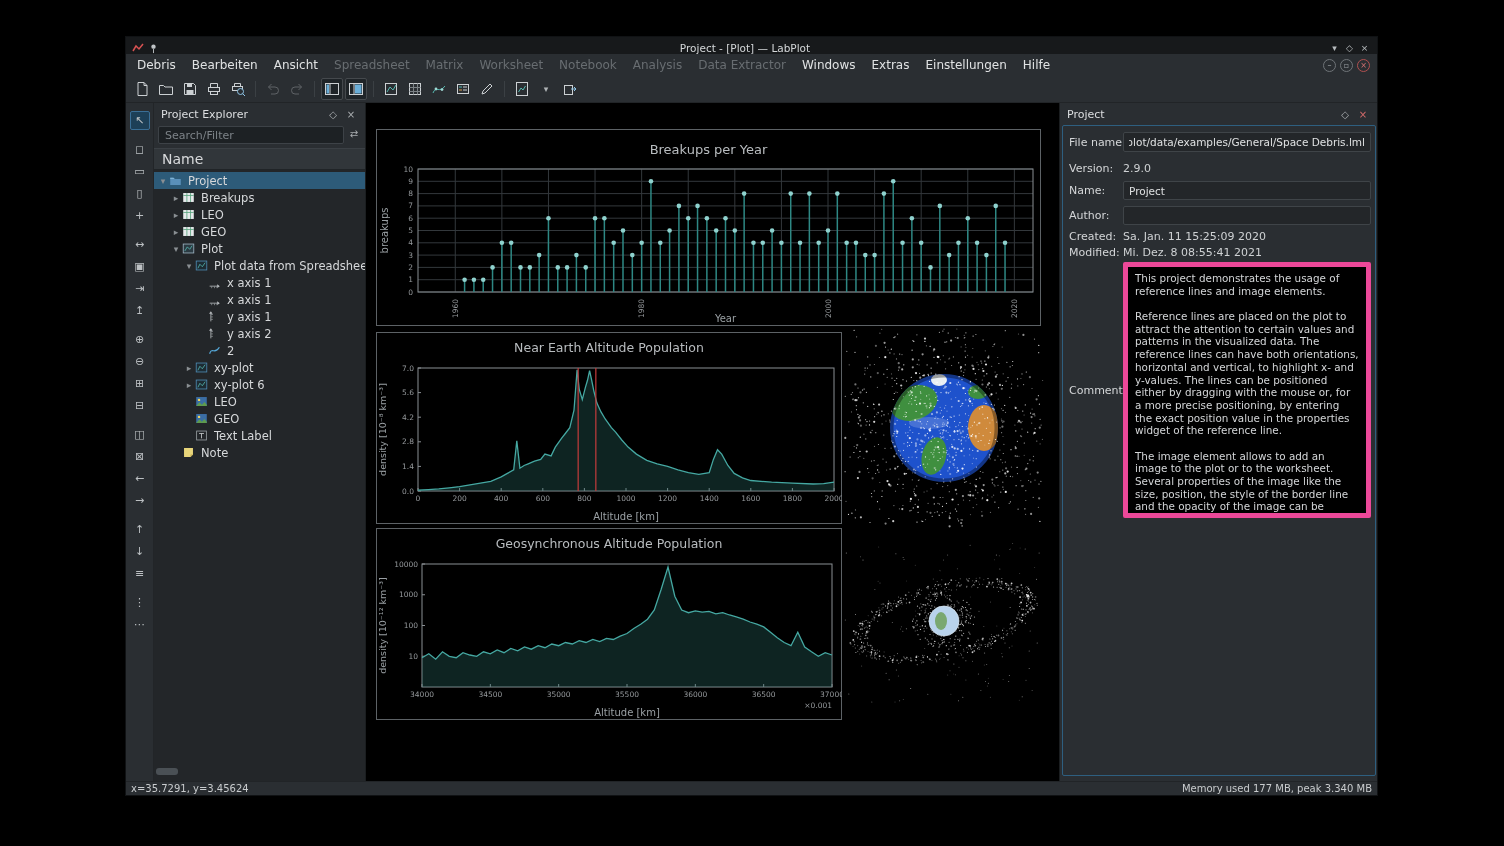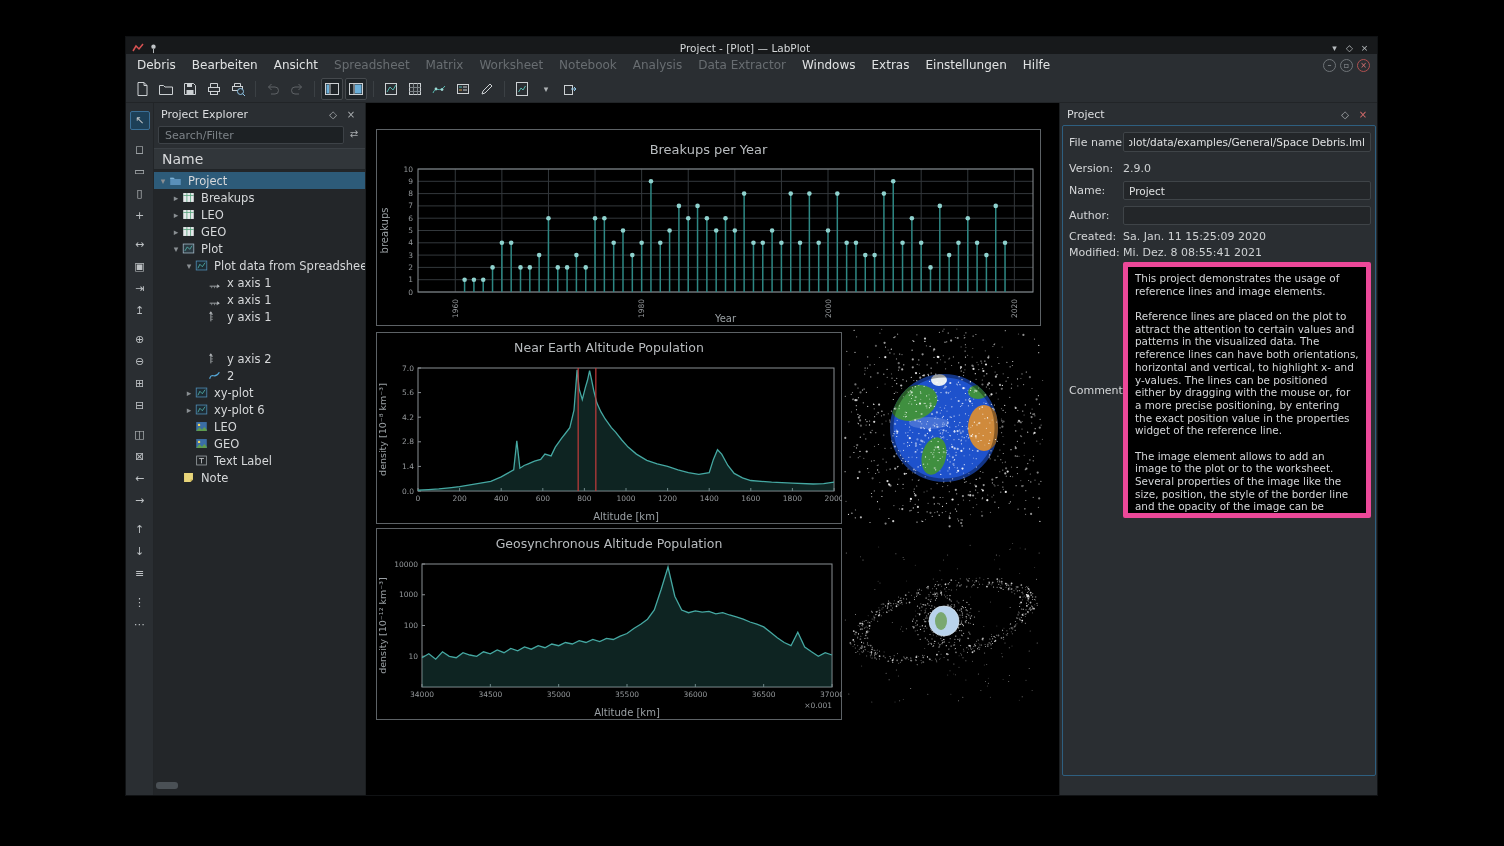--- a/index.html
+++ b/index.html
@@ -355,21 +355,21 @@
               <span class="texp"></span>
               <span class="tico">
                 <svg viewBox="0 0 16 16">
                   <path d="M3.5 14V3.5" stroke="#b8bcbf"></path>
                   <path d="M3.5 1.5L1.3 4.7h4.4z" fill="#b8bcbf"></path>
                   <path d="M3.5 5.5h2.5M3.5 8.5h2.5M3.5 11.5h2.5" stroke="#8a8f93"></path>
                 </svg>
               </span>
               <span class="tlabel">y axis 1</span>
             </div>
-            <div class="trow" style="padding-left: 42px; margin-top: 25px;">
+            <div class="trow" style="padding-left: 42px;">
               <span class="texp"></span>
               <span class="tico">
                 <svg viewBox="0 0 16 16">
                   <path d="M3.5 14V3.5" stroke="#b8bcbf"></path>
                   <path d="M3.5 1.5L1.3 4.7h4.4z" fill="#b8bcbf"></path>
                   <path d="M3.5 5.5h2.5M3.5 8.5h2.5M3.5 11.5h2.5" stroke="#8a8f93"></path>
                 </svg>
               </span>
               <span class="tlabel">y axis 2</span>
             </div>
@@ -2627,15 +2627,20 @@
 
 Reference lines are placed on the plot to attract the attention to certain values and patterns in the visualized data. The reference lines can have both orientations, horizontal and vertical, to highlight x- and y-values. The lines can be positioned either by dragging with the mouse or, for a more precise positioning, by entering the exact position value in the properties widget of the reference line.
 
 The image element allows to add an image to the plot or to the worksheet. Several properties of the image like the size, position, the style of the border line and the opacity of the image can be adjusted to get the desired result.
 
 The visualization shows statistics about the amount of debris created and left floating in space since 1961.</div>
         </div>
       </div>
     </div>
 
+    <div class="statusbar">
+      <span>x=35.7291, y=3.45624</span>
+      <span class="spacer"></span>
+      <span>Memory used 177 MB, peak 3.340 MB</span>
+    </div>
 
   </div>
 </div>
 
 </body></html>

